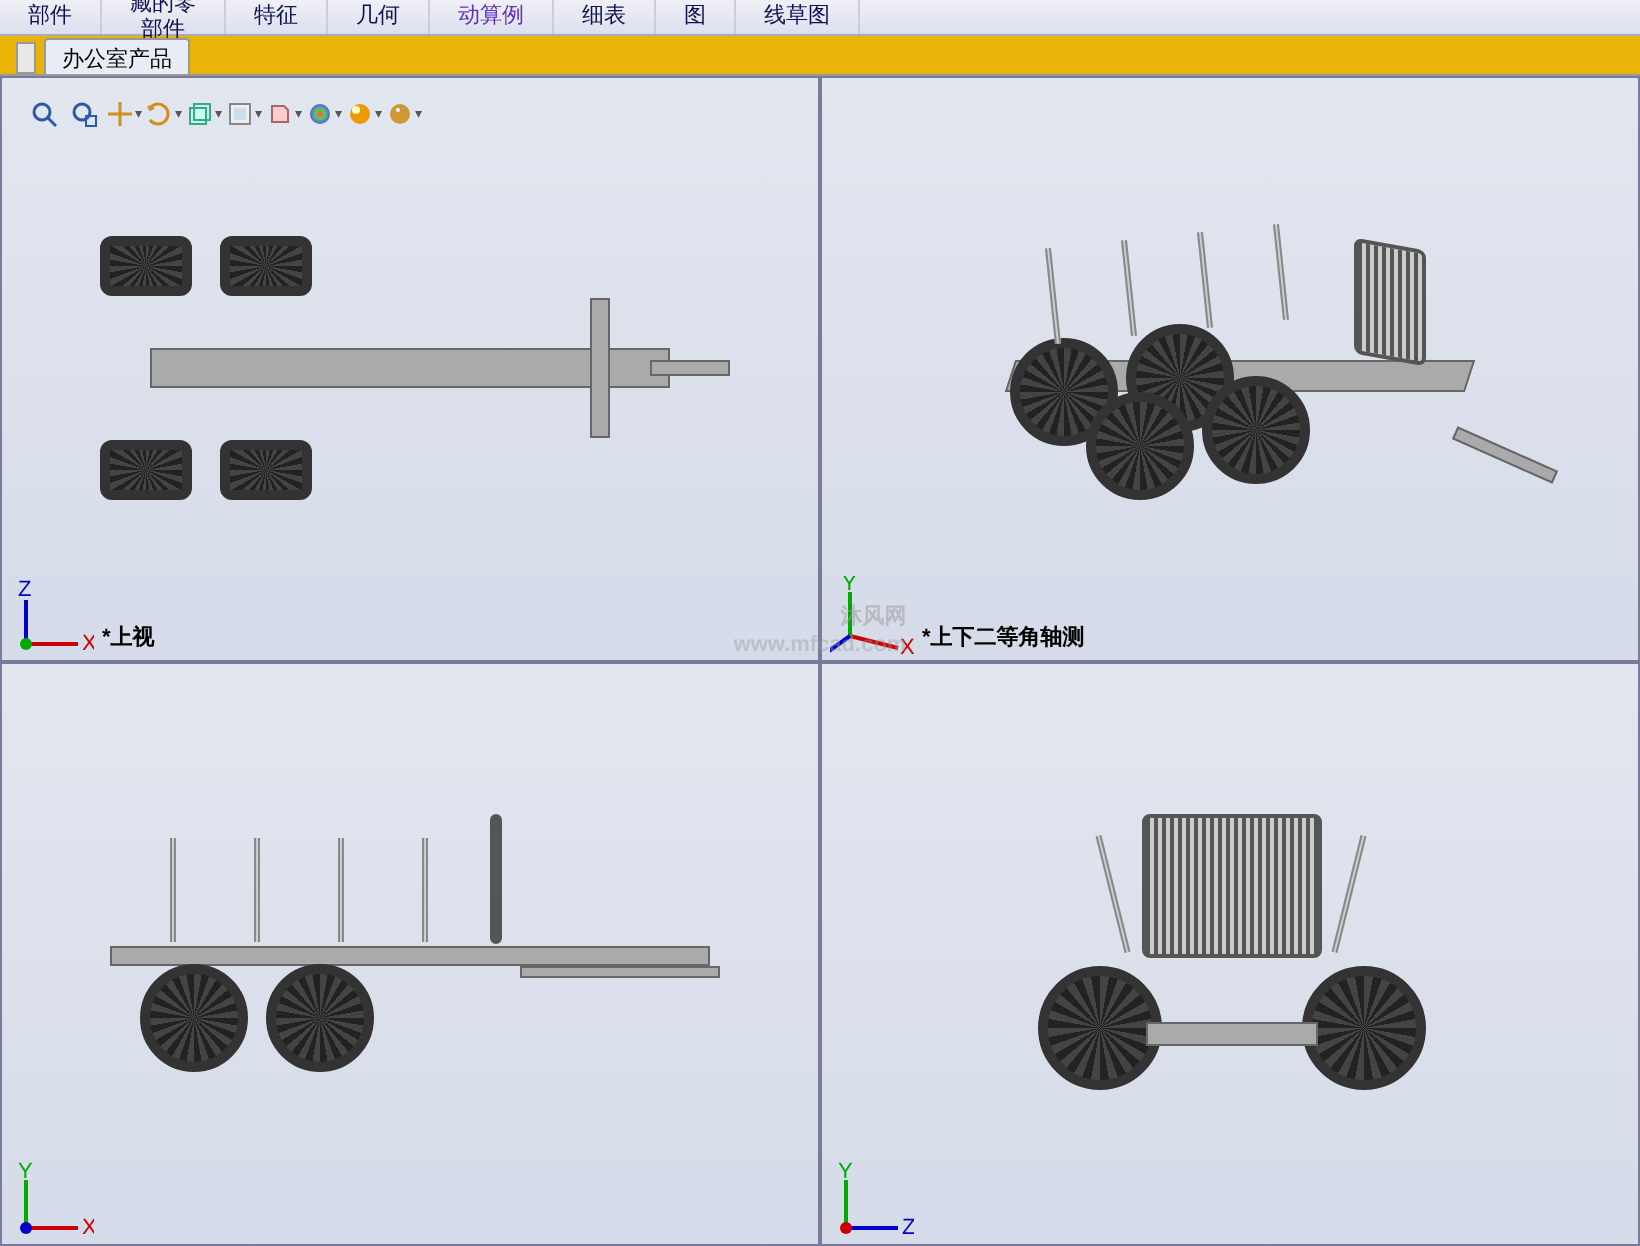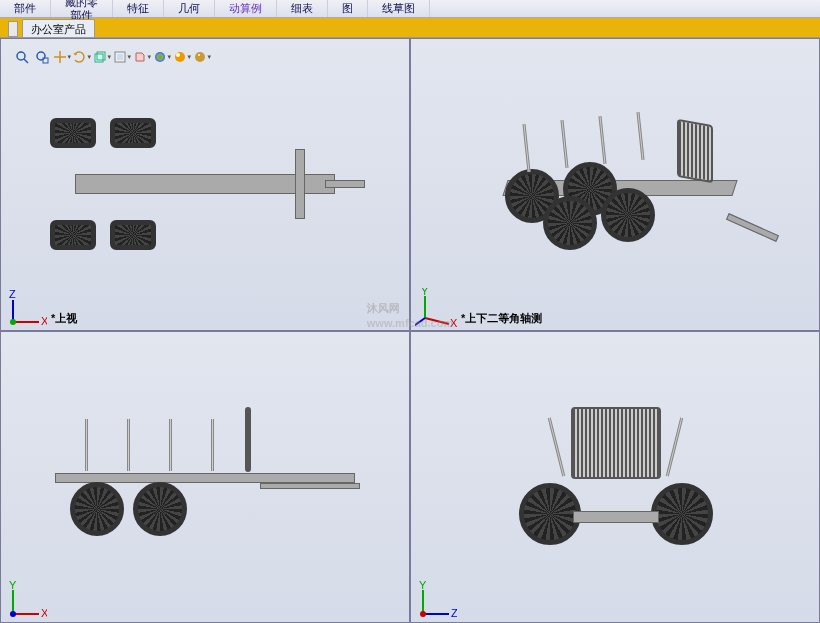--- a/index.html
+++ b/index.html
@@ -11,21 +11,21 @@
 .tab-handle{width:10px;height:16px;background:#e8e8e8;border:1px solid #999;margin-right:4px}
 .tab{height:18px;padding:2px 8px;background:#e8ecf4;border:1px solid #999;border-bottom:none;border-radius:2px 2px 0 0}
 .toolbar{position:absolute;top:48px;left:14px;height:20px;display:flex;align-items:center;gap:2px}
 .tb-btn{width:18px;height:18px;display:flex;align-items:center;justify-content:center;border-radius:2px}
 .tb-btn.dd::after{content:"▾";font-size:7px;color:#555;margin-left:1px}
 .viewports{position:absolute;top:38px;left:0;right:0;bottom:0;display:grid;grid-template-columns:1fr 1fr;grid-template-rows:1fr 1fr}
 .vp{background:linear-gradient(#e2e6ef,#d5dbe8);border:1px solid #7a7a9a;position:relative;overflow:hidden}
 .vp-label{position:absolute;bottom:4px;left:50px;font-size:11px;color:#000;font-weight:bold}
 .triad{position:absolute;bottom:0;left:4px;width:42px;height:42px}
 .winctrl{position:absolute;top:40px;right:10px;color:#666;font-size:11px}
-.watermark{position:absolute;top:50%;left:50%;transform:translate(-50%,-50%);color:#999;opacity:0.5;font-size:18px;pointer-events:none;text-align:left;font-weight:bold}
+.watermark{position:absolute;top:50%;left:50%;transform:translate(-50%,-50%);color:#999;opacity:0.5;font-size:18px;pointer-events:none;text-align:right;font-weight:bold}
 .watermark small{font-size:11px;display:block;opacity:0.8}
 .model{position:absolute;top:50%;left:50%}
 
 .wheel{position:absolute;border:5px solid #333;border-radius:50%;background:repeating-conic-gradient(#444 0 10deg,#222 10deg 20deg)}
 .beam{position:absolute;background:#aaa;border:1px solid #666}
 .stake{position:absolute;width:3px;background:#ccc;border-left:1px solid #888;border-right:1px solid #888}
 .grille{position:absolute;background:repeating-linear-gradient(90deg,#555 0 2px,#ccc 2px 4px);border:2px solid #555;border-radius:4px}
 </style>
 </head>
 <body>

